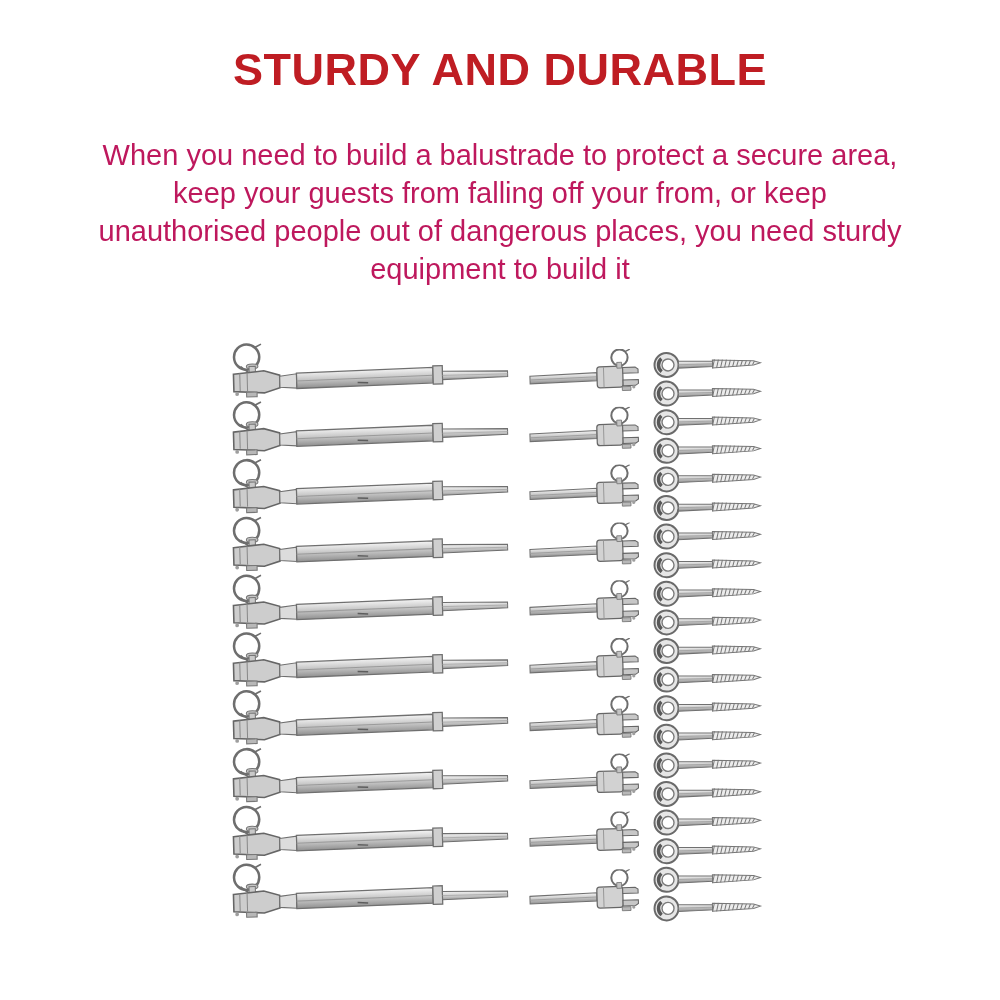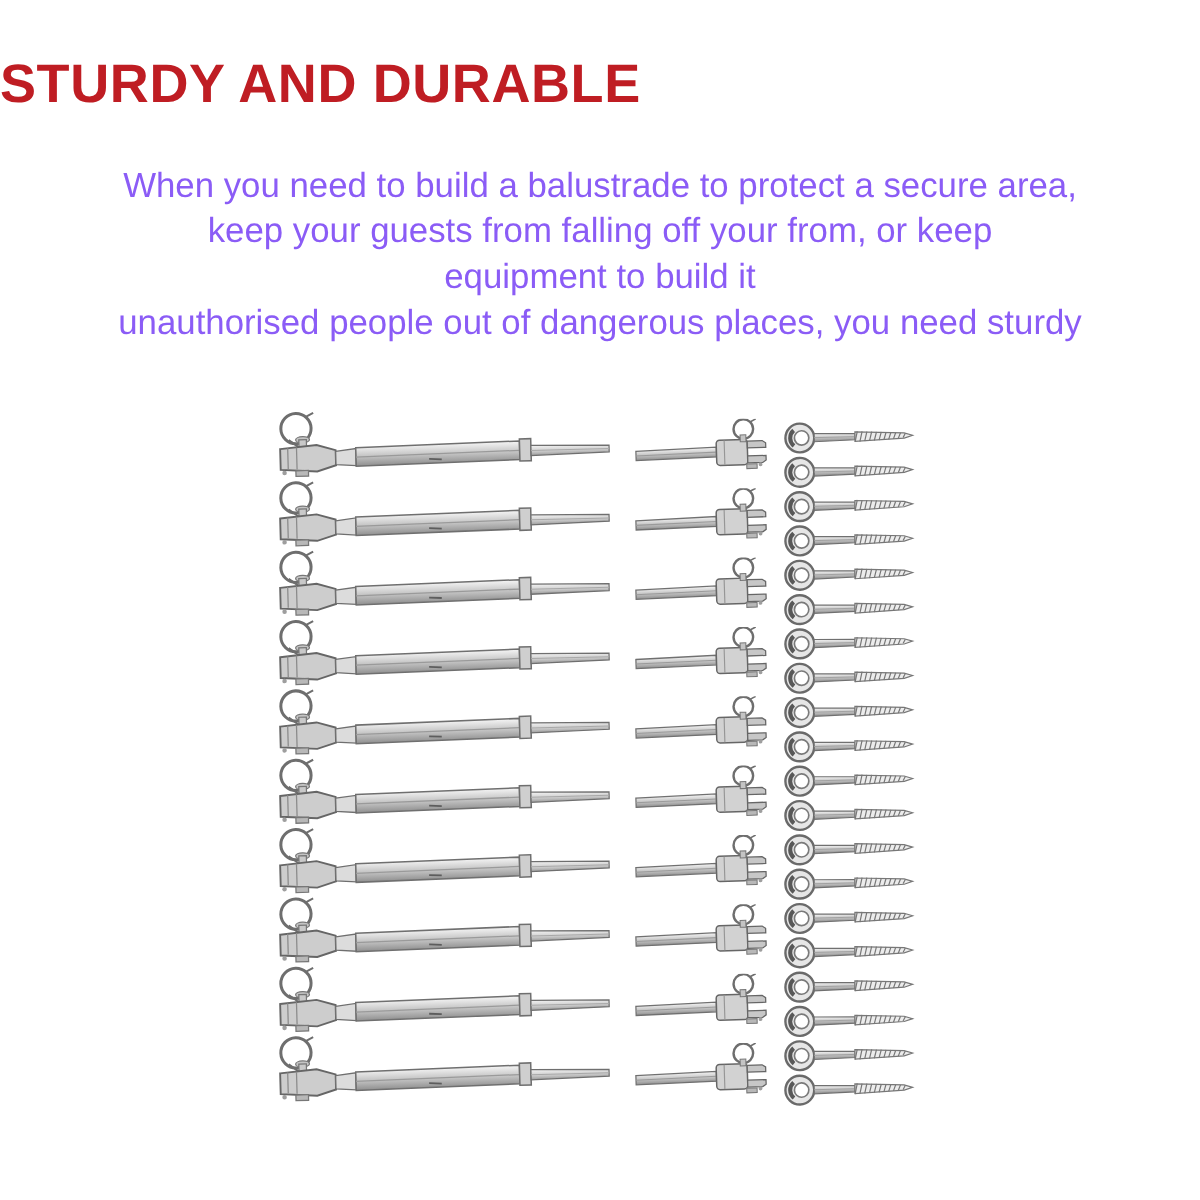--- a/index.html
+++ b/index.html
@@ -8,53 +8,54 @@
     position: relative;
     width: 1000px;
     height: 1000px;
     margin: 0 auto;
     background: #ffffff;
     font-family: "Liberation Sans", sans-serif;
     overflow: hidden;
   }
   .title {
     padding-top: 44px;
+    text-align: center;
     font-size: 45px;
     font-weight: 700;
     letter-spacing: 0.5px;
     color: #bf1d23;
   }
   .desc {
     margin-top: 40px;
     text-align: center;
     font-size: 29px;
     line-height: 38px;
-    color: #8b5cf6;
+    color: #be185d;
   }
   .desc .line { white-space: nowrap; }
   .hardware {
     position: absolute;
     left: 0;
     top: 330px;
     width: 1000px;
     height: 640px;
   }
 </style>
 </head>
 <body>
 
 <div class="page">
 
   <h1 class="title">STURDY AND DURABLE</h1>
 
   <div class="desc">
     <div class="line">When you need to build a balustrade to protect a secure area,</div>
     <div class="line">keep your guests from falling off your from, or keep</div>
+    <div class="line">unauthorised people out of dangerous places, you need sturdy</div>
     <div class="line">equipment to build it</div>
-    <div class="line">unauthorised people out of dangerous places, you need sturdy</div>
   </div>
 
   <svg class="hardware" viewBox="0 0 1000 640" xmlns="http://www.w3.org/2000/svg">
     <defs>
       <linearGradient id="metal" x1="0" y1="0" x2="0" y2="1">
         <stop offset="0" stop-color="#f6f6f6"></stop>
         <stop offset="0.5" stop-color="#c6c6c6"></stop>
         <stop offset="1" stop-color="#8f8f8f"></stop>
       </linearGradient>
       <linearGradient id="metal2" x1="0" y1="0" x2="0" y2="1">

